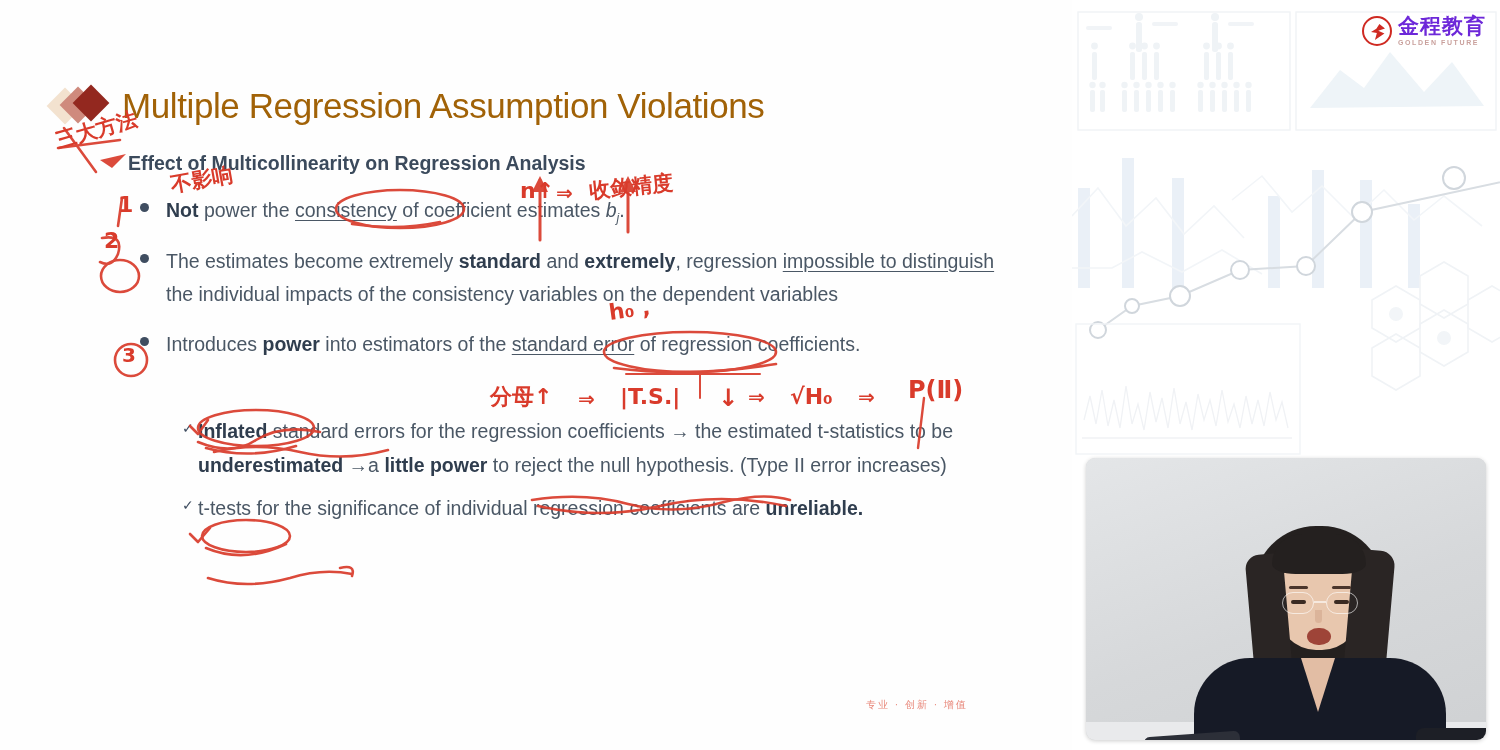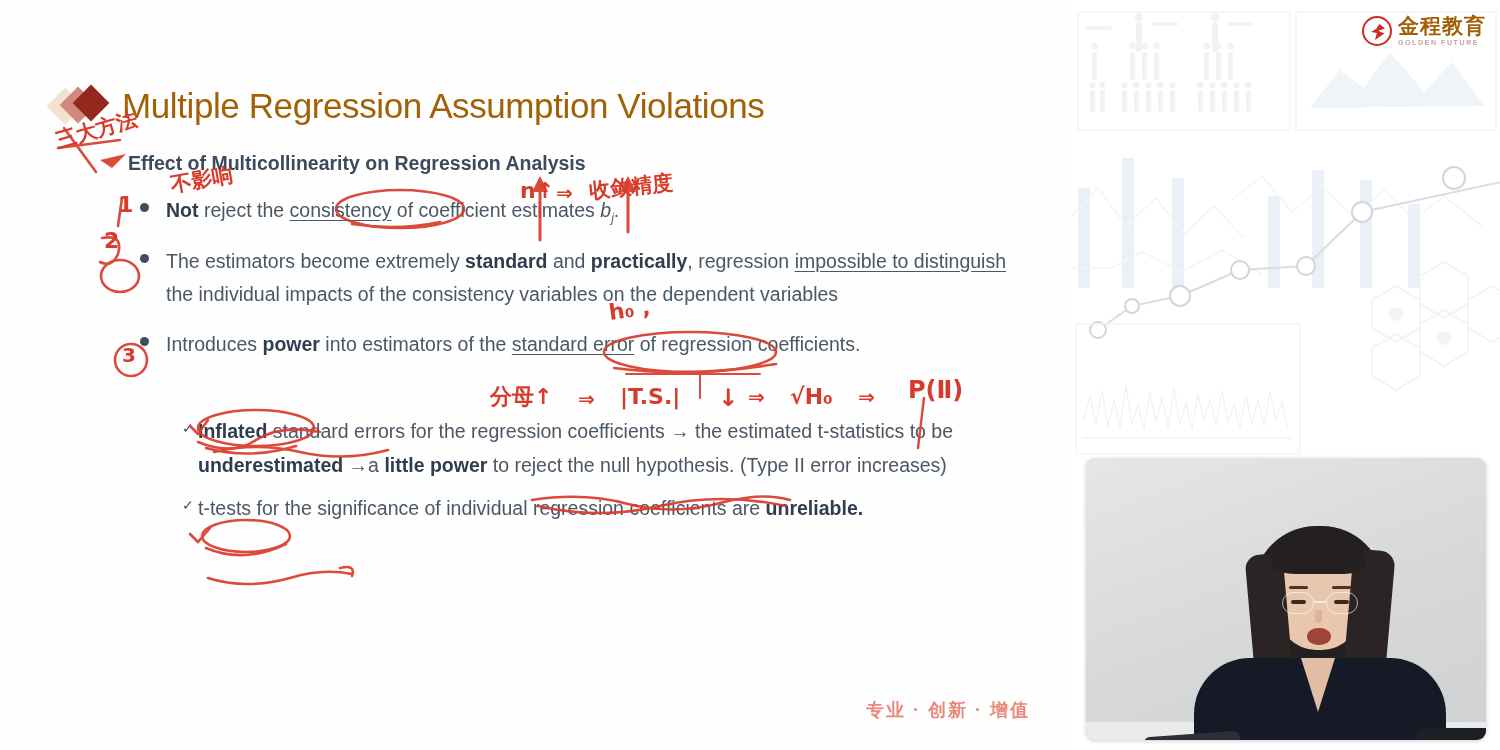--- a/index.html
+++ b/index.html
@@ -38,22 +38,22 @@
   .u{ text-decoration:underline; text-underline-offset:3px;text-align:center; }
   .it{ font-style:italic; }
   .sub{ font-size:0.62em; vertical-align:sub; font-style:italic; }
 
   .subbullets{ position:absolute; left:198px; top:414px; width:800px; }
   .s-row{ position:relative; margin-bottom:8px; }
   .s-check{ position:absolute; left:-16px; top:6px; font-size:14px; color:#3f4d60; }
   .s-text{ font-size:19.5px; line-height:1.76; color:#4a5765; }
   .s-text b{ color:#2f3d4e; font-weight:bold; }
 
-  #footer-tag{ position:absolute; left:866px; top:698px; font-size:18px;
-               letter-spacing:2px; color:#e8897c; font-weight:bold;
+  #footer-tag{ position:absolute; left:866px; top:698px; font-size:10px;
+               letter-spacing:2px; color:#e8897c; font-weight:normal;
                white-space:nowrap; }
 
   
   #ink{ position:absolute; left:0; top:0; width:1072px; height:750px;
         pointer-events:none; }
   .ink-t{ fill:#d93b2b; font-family:"DejaVu Sans", sans-serif; font-weight:bold; }
 
   
   #right{ position:absolute; left:1072px; top:0; width:428px; height:750px;
           background:#ffffff; overflow:hidden; }
@@ -61,21 +61,21 @@
   #bg-graphics{ position:absolute; left:0; top:0; width:428px; height:460px; }
 
   #logo{ position:absolute; right:14px; top:16px; display:flex;
          align-items:center; gap:6px; }
   #logo-mark{ width:30px; height:30px; border-radius:50%;
               background:#ffffff; border:2.2px solid #cf2a22;
               position:relative; flex:none; }
   #logo-mark::after{ content:""; position:absolute; left:7px; top:6px;
               width:14px; height:16px; background:#cf2a22;
               clip-path:polygon(60% 0%,100% 28%,52% 42%,96% 60%,28% 100%,42% 56%,0% 50%,38% 30%); }
-  #logo-cn{ font-size:21px; font-weight:bold; color:#a16207;
+  #logo-cn{ font-size:21px; font-weight:bold; color:#6d28d9;
             letter-spacing:1px; line-height:1; font-family:"DejaVu Sans", sans-serif; }
   #logo-en{ font-size:7px; color:#c9a09c; letter-spacing:1.6px;
             margin-top:2px; font-weight:bold; }
 
   
   #webcam{ position:absolute; left:14px; top:458px; width:400px; height:282px;
            border-radius:9px; overflow:hidden;
            box-shadow:0 1px 4px rgba(0,0,0,.20); background:#d9dbdd; }
   #cam-wall{ position:absolute; inset:0;
              background:linear-gradient(160deg,#e4e6e8 0%,#d6d8da 55%,#cfd1d3 100%); }
@@ -135,25 +135,25 @@
       <span class="dia d3"></span>
     </div>
 
     <div id="slide-title">Multiple Regression Assumption Violations</div>
 
     <div id="section-heading">Effect of Multicollinearity on Regression Analysis</div>
 
     <div class="bullets" id="bullet-list">
         <div class="b-row">
           <span class="b-dot"></span>
-          <div class="b-text"><b>Not</b><span> reject the </span><span class="u">consistency</span><span> of coefficient estimates </span><span class="it">b</span><span class="sub">j</span><span>.</span></div>
+          <div class="b-text"><b>Not</b><span> power the </span><span class="u">consistency</span><span> of coefficient estimates </span><span class="it">b</span><span class="sub">j</span><span>.</span></div>
         </div>
         <div class="b-row">
           <span class="b-dot"></span>
-          <div class="b-text"><span>The estimators become extremely </span><b>standard</b><span> and </span><b>practically</b><span>, regression </span><span class="u">impossible to distinguish</span><span> the individual impacts of the consistency variables on the dependent variables</span></div>
+          <div class="b-text"><span>The estimates become extremely </span><b>standard</b><span> and </span><b>extremely</b><span>, regression </span><span class="u">impossible to distinguish</span><span> the individual impacts of the consistency variables on the dependent variables</span></div>
         </div>
         <div class="b-row">
           <span class="b-dot"></span>
           <div class="b-text"><span>Introduces </span><b>power</b><span> into estimators of the </span><span class="u">standard error</span><span> of regression coefficients.</span></div>
         </div>
       </div>
 
     <div class="subbullets" id="subbullet-list">
         <div class="s-row">
           <span class="s-check">✓</span>

